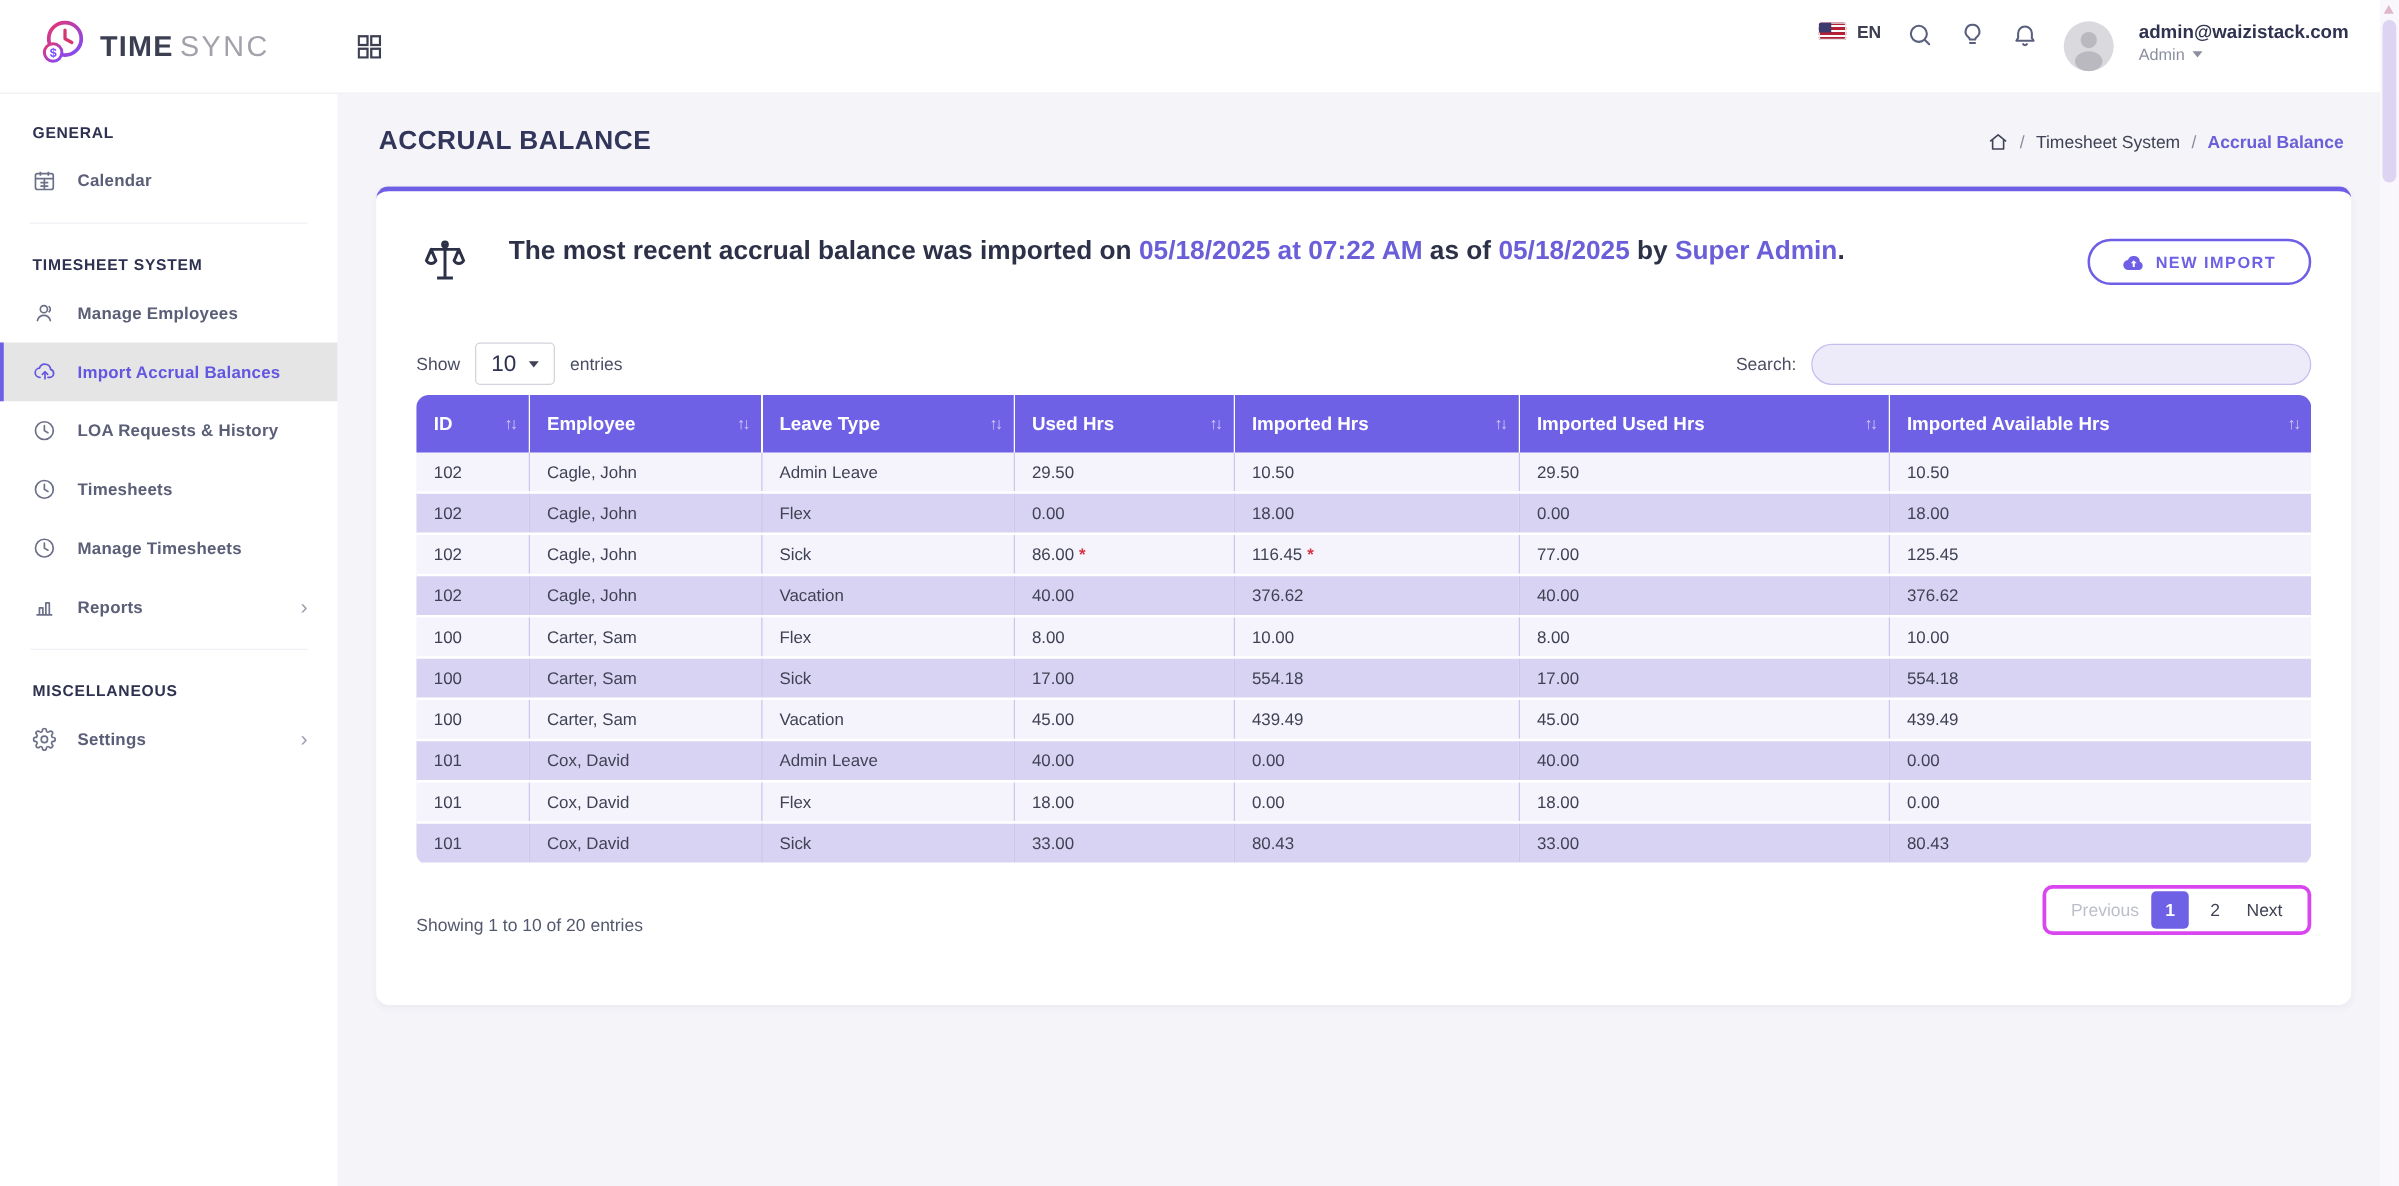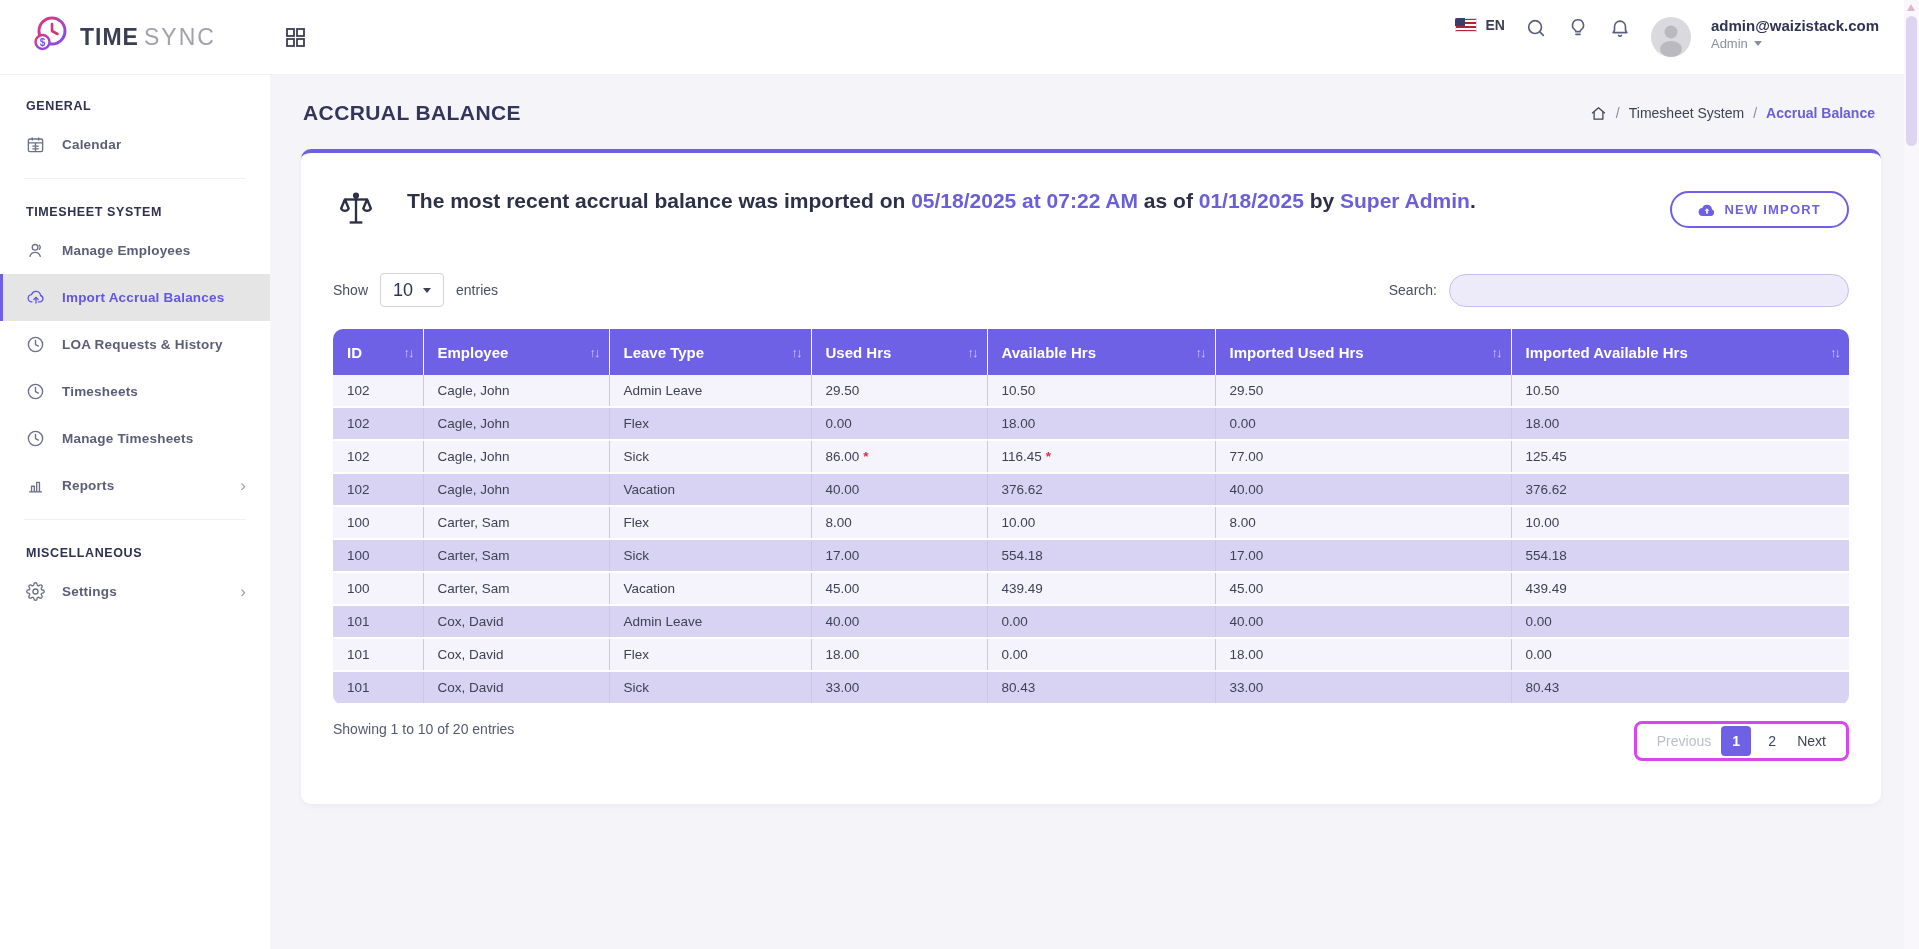--- a/index.html
+++ b/index.html
@@ -81,39 +81,39 @@
     width:64px; height:34px; border:1px solid #d3d3dc; border-radius:4px; background:#fff;
     display:flex; align-items:center; justify-content:center; gap:10px; font-size:18px; color:#2f3350; cursor:pointer;
   }
   .length-caret { width:0; height:0; border-left:4px solid transparent; border-right:4px solid transparent; border-top:5px solid #3f4254; }
   .search-group { margin-left:auto; display:flex; align-items:center; gap:12px; font-size:14px; color:#4b4e63; }
   .search-input {
     width:400px; height:33px; border-radius:17px; border:1px solid #c6bcee; background:#edeafa;
     outline:none; padding:0 16px; font-size:14px; color:#3f4254; font-family:inherit;
   }
   
-  .tbl-wrap { margin-top:22px; border-radius:10px; overflow:hidden; }
+  .tbl-wrap { margin-top:8px; border-radius:10px; overflow:hidden; }
   table.data { width:1516px; border-collapse:collapse; table-layout:fixed; }
   thead th {
     background:#6e61e6; color:#ffffff; font-size:15px; font-weight:700;
     text-align:left; padding:12px 14px; height:46px; position:relative; cursor:pointer;
     border-right:1px solid rgba(255,255,255,.85);
   }
   thead th:last-child { border-right:none; }
   .sort-ic { position:absolute; right:10px; top:50%; transform:translateY(-50%); font-size:13px; letter-spacing:-2px; color:rgba(255,255,255,.65); }
   tbody td {
     font-size:13.5px; color:#3f4254; padding:8px 14px; height:32px;
     border-right:1px solid #cdc5ec; border-bottom:2px solid #ffffff;
   }
   tbody td:last-child { border-right:none; }
   tbody tr:nth-child(odd)  td { background:#f5f3fc; }
   tbody tr:nth-child(even) td { background:#d9d3f3; }
   .asterisk { color:#d63344; font-weight:800; margin-left:4px; }
   
-  .tbl-footer { display:flex; align-items:flex-start; margin-top:16px; }
+  .tbl-footer { display:flex; align-items:flex-end; margin-top:16px; }
   .summary { font-size:14px; color:#55596e; }
   .pagination {
     margin-left:auto; display:flex; align-items:center; gap:2px;
     border:3px solid #d946ef; border-radius:8px; padding:2px 12px; background:#fff;
   }
   .page-btn { min-width:30px; height:30px; display:flex; align-items:center; justify-content:center; font-size:14px; border-radius:4px; cursor:pointer; color:#3f4254; padding:0 8px; }
   .page-btn.disabled { color:#bcbfca; cursor:default; }
   .page-btn.active { background:#6e61e6; color:#ffffff; font-weight:700; }
   .icon svg, .top-icon svg, .home-ic svg { display:block; }
 </style>
@@ -296,21 +296,21 @@
       <span class="notice-icon">
         <svg width="38" height="40" viewBox="0 0 24 25" fill="none" stroke="#2d3148" stroke-width="1.5" stroke-linejoin="round">
           <path d="M12 3.5v17.5"></path>
             <path d="M8 21h8"></path>
             <path d="M5 6.5h14"></path>
           <circle cx="12" cy="4" r="1.2"></circle>
           <path d="M5 6.5 2.6 12.2a2.7 2.7 0 0 0 4.8 0L5 6.5z"></path>
           <path d="M19 6.5l-2.4 5.7a2.7 2.7 0 0 0 4.8 0L19 6.5z"></path>
         </svg>
       </span>
-      <div class="notice-text"><span class="seg-dark">The most recent accrual balance was imported on </span><span class="seg-link">05/18/2025 at 07:22 AM</span><span class="seg-dark"> as of </span><span class="seg-link">01/18/2025</span><span class="seg-dark"> by </span><span class="seg-link">Super Admin</span><span class="seg-dark">.</span></div>
+      <div class="notice-text"><span class="seg-dark">The most recent accrual balance was imported on </span><span class="seg-link">05/18/2025 at 07:22 AM</span><span class="seg-dark"> as of </span><span class="seg-link">05/18/2025</span><span class="seg-dark"> by </span><span class="seg-link">Super Admin</span><span class="seg-dark">.</span></div>
       <button class="btn-new-import">
         <span style="display:flex;">
           <svg width="18" height="14" viewBox="0 0 24 17">
             <path d="M6.5 16.5a5.3 5.3 0 0 1-.7-10.6A6.6 6.6 0 0 1 18.6 7.6 4.7 4.7 0 0 1 18 16.5h-11.5z" fill="currentColor"></path>
             <path d="M12 6.2 8.8 9.4h2.1v4h2.2v-4h2.1L12 6.2z" fill="#ffffff"></path>
           </svg>
         </span>
         <span>NEW IMPORT</span>
       </button>
     </div>
@@ -340,21 +340,21 @@
             <col style="width: 228px;">
             <col style="width: 296px;">
             <col style="width: 338px;">
           </colgroup>
         <thead>
             <tr>
               <th><span>ID</span><span class="sort-ic">↑↓</span></th>
               <th><span>Employee</span><span class="sort-ic">↑↓</span></th>
               <th><span>Leave Type</span><span class="sort-ic">↑↓</span></th>
               <th><span>Used Hrs</span><span class="sort-ic">↑↓</span></th>
-              <th><span>Available Hrs</span><span class="sort-ic">↑↓</span></th>
+              <th><span>Imported Hrs</span><span class="sort-ic">↑↓</span></th>
               <th><span>Imported Used Hrs</span><span class="sort-ic">↑↓</span></th>
               <th><span>Imported Available Hrs</span><span class="sort-ic">↑↓</span></th>
             </tr>
           </thead>
         <tbody id="tbody">
             <tr>
               <td>102</td>
               <td>Cagle, John</td>
               <td>Admin Leave</td>
               <td>29.50</td>

